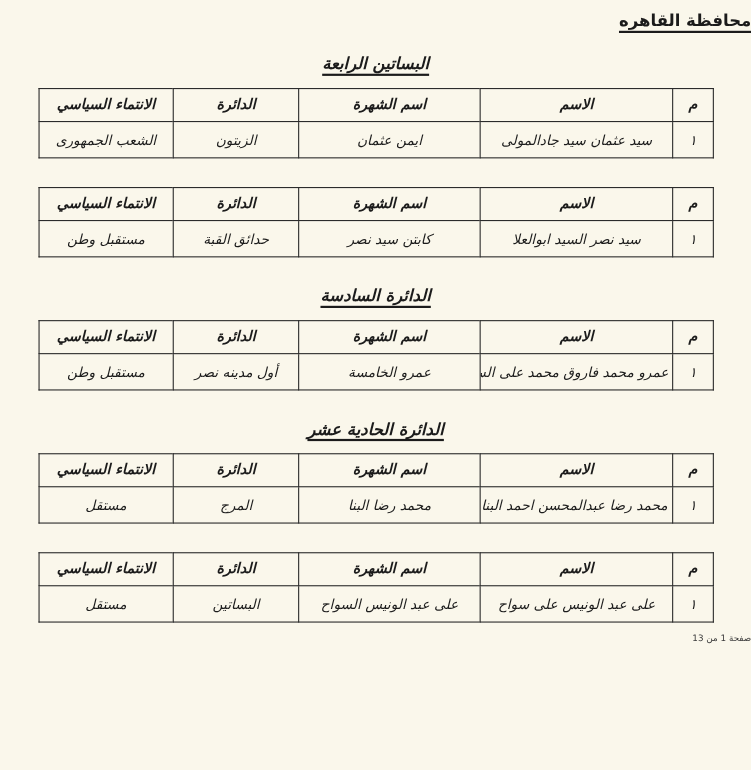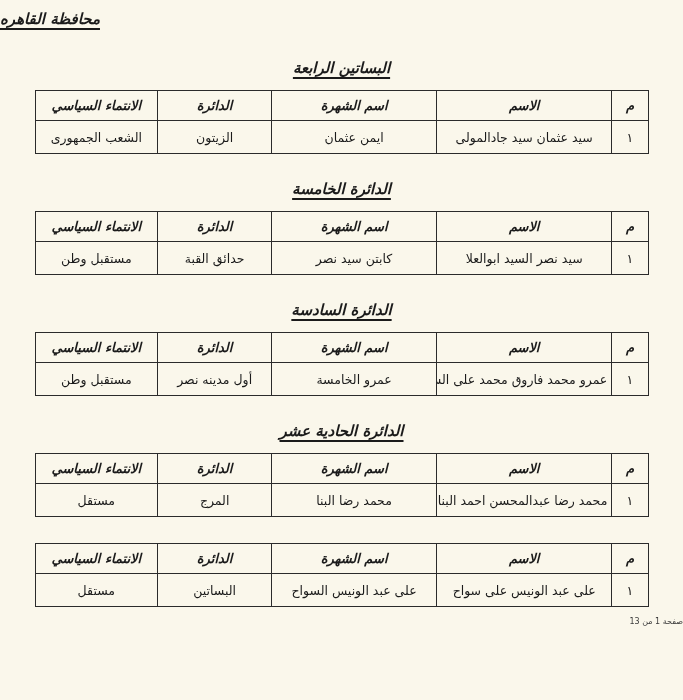--- a/index.html
+++ b/index.html
@@ -10,28 +10,27 @@
     color: #1b1b1b;
     direction: rtl;
     overflow: hidden;
   }
   .page {
     width: 683px;
     height: 700px;
     padding-top: 10px;
   }
   .doc-title {
-    text-align: left;
+    text-align: right;
     font-size: 15px;
     font-weight: bold;
-    font-style: italic;
     text-decoration: underline;
     text-underline-offset: 4px;
     text-decoration-thickness: 1.5px;
-    margin-bottom: 31px;
+    margin-bottom: 21px;
   }
   .section { margin-bottom: 26px; }
   .district-heading {
     text-align: center;
     font-size: 15px;
     font-weight: bold;
     font-style: italic;
     text-decoration: underline;
     text-underline-offset: 4px;
     text-decoration-thickness: 1.5px;
@@ -42,20 +41,21 @@
     margin: 0 auto;
     border-collapse: collapse;
     table-layout: fixed;
   }
   table.candidates th, table.candidates td {
     border: 1.4px solid #2b2b2b;
     text-align: center;
     vertical-align: middle;
     overflow: hidden;
     white-space: nowrap;
+    font-style: italic;
   }
   table.candidates th {
     font-weight: bold;
     font-style: italic;
     font-size: 13px;
     height: 30px;
     padding: 2px 4px;
   }
   table.candidates td {
     font-size: 12.5px;
@@ -105,21 +105,20 @@
           <td>سيد عثمان سيد جادالمولى</td>
           <td>ايمن عثمان</td>
           <td>الزيتون</td>
           <td>الشعب الجمهورى</td>
         </tr>
       </tbody>
     </table>
   </section>
 
   <section class="section">
-    <h2 class="district-heading">الدائرة الخامسة</h2>
     <table class="candidates">
       <colgroup>
           <col class="c-idx">
           <col class="c-name">
           <col class="c-nick">
           <col class="c-dist">
           <col class="c-aff">
         </colgroup>
       <thead>
         <tr>

